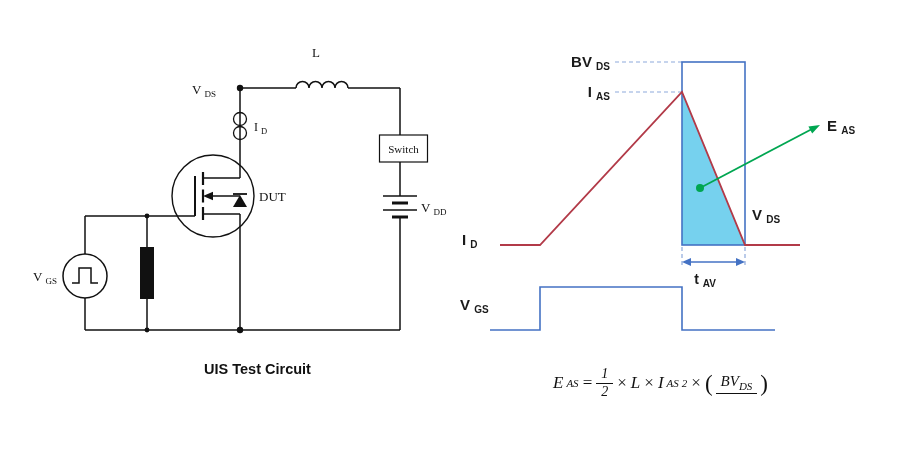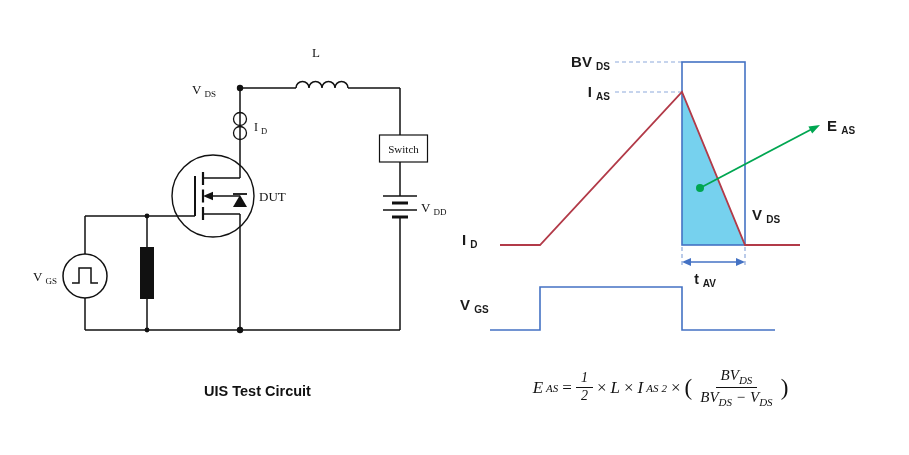--- a/index.html
+++ b/index.html
@@ -3,21 +3,21 @@
 <meta charset="utf-8">
 <style>
   html,body{margin:0;padding:0;background:#fff;}
   .canvas{position:relative;width:909px;height:455px;background:#fff;overflow:hidden;
           font-family:"Liberation Sans",sans-serif;}
   svg{position:absolute;}
   #circuit-svg{left:0;top:0;}
   #waveform-svg{left:455px;top:10px;}
   .serif-label{font-family:"Liberation Serif",serif;fill:#111;}
   .wf-label{font-family:"Liberation Sans",sans-serif;font-weight:bold;fill:#1a1a1a;}
-  .caption{position:absolute;left:135px;top:383px;width:245px;text-align:center;
+  .caption{position:absolute;left:135px;top:361px;width:245px;text-align:center;
            font-weight:bold;font-size:14.5px;color:#111;}
   .formula{position:absolute;left:488px;top:366px;width:345px;display:flex;
            align-items:center;justify-content:center;gap:3px;
            font-family:"Liberation Serif",serif;font-style:italic;font-size:17px;color:#111;}
   .formula .op{font-style:normal;padding:0 1px;}
   .formula sub{font-size:11px;font-style:italic;}
   .formula sup{font-size:11px;font-style:italic;}
   .frac{display:inline-flex;flex-direction:column;align-items:center;line-height:1.2;
         font-size:15px;vertical-align:middle;}
   .frac .num{border-bottom:1.2px solid #111;padding:0 5px;}
@@ -199,22 +199,17 @@
     <span class="op">×</span>
     <span class="var">I</span>
       <sub>AS</sub>
       <sup>2</sup>
     <span class="op">×</span>
     <span class="paren">(</span>
     <span class="frac">
       <span class="num">
         <span class="var">BV</span><sub>DS</sub>
       </span>
-      <span class="den">
-        <span class="var">BV</span><sub>DS</sub>
-        <span class="op">−</span>
-        <span class="var">V</span><sub>DS</sub>
-      </span>
     </span>
     <span class="paren">)</span>
   </div>
 
 </div>
 
 </body></html>

